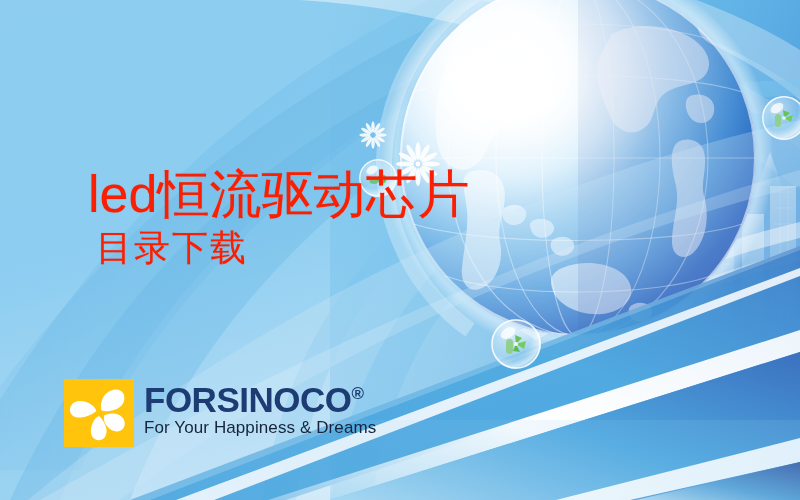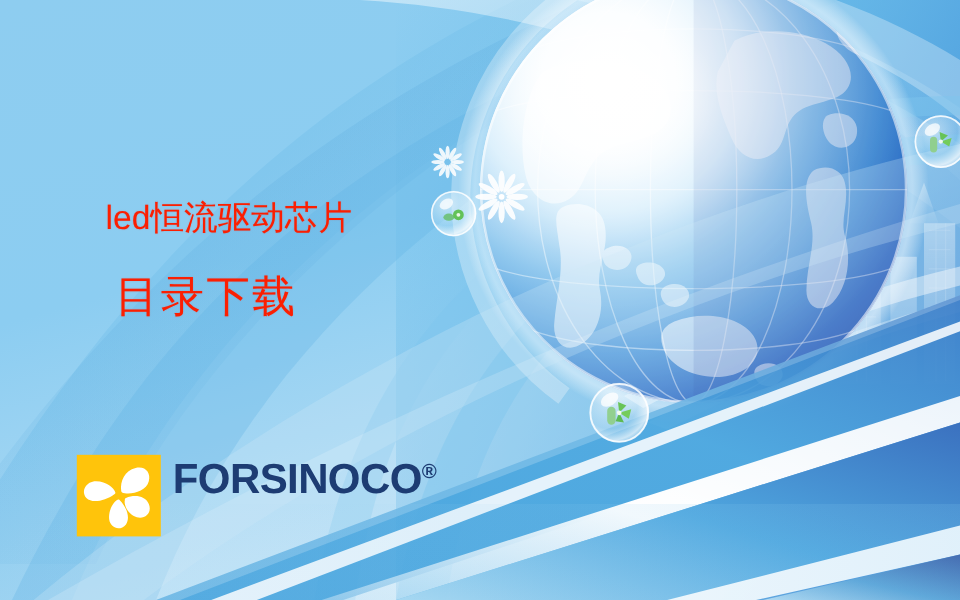--- a/index.html
+++ b/index.html
@@ -20,21 +20,21 @@
   .headline{
     position:absolute;
     left:88px;
     color:#fb1f02;
     white-space:nowrap;
     line-height:1;
     text-shadow:0 0 1px rgba(251,31,2,.35);
   }
   #headline-1{
     top:168px;
-    font-size:28px;
+    font-size:52px;
     font-family:"Liberation Sans","DejaVu Sans",sans-serif;
     letter-spacing:0px;
   }
   #headline-2{
     top:230px;
     left:96px;
     font-size:36px;
     font-family:"DejaVu Serif","Liberation Serif",serif;
     letter-spacing:2px;
   }
@@ -444,16 +444,17 @@
           <path d="M36 38 C 41 43 45 52 41 58 C 36 64 28 61 27 54 C 26 46 31 39 34 37.5 C 35 37 35.5 37.3 36 38 Z"></path>
 
           <path d="M31 33 C 24 38 13 41 8 36 C 3 30 8 22 16 22 C 25 22 31 28 32 31 C 32.4 32 32 32.6 31 33 Z"></path>
         </g>
       </svg>
     </div>
     <div id="logo-text">
       <div id="logo-wordmark">
         <span>FORSINOCO</span><span class="reg">®</span>
       </div>
+      <div id="logo-tagline">For Your Happiness &amp; Dreams</div>
     </div>
   </div>
 
 </div>
 
 </body></html>

